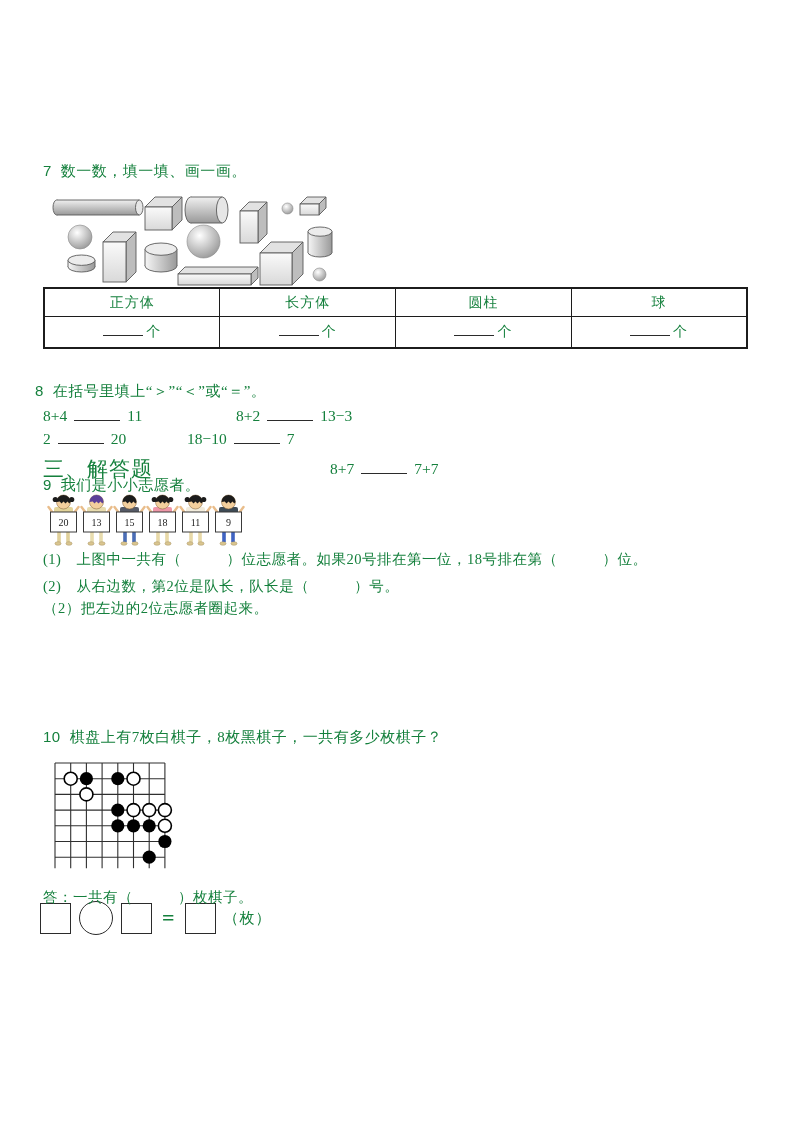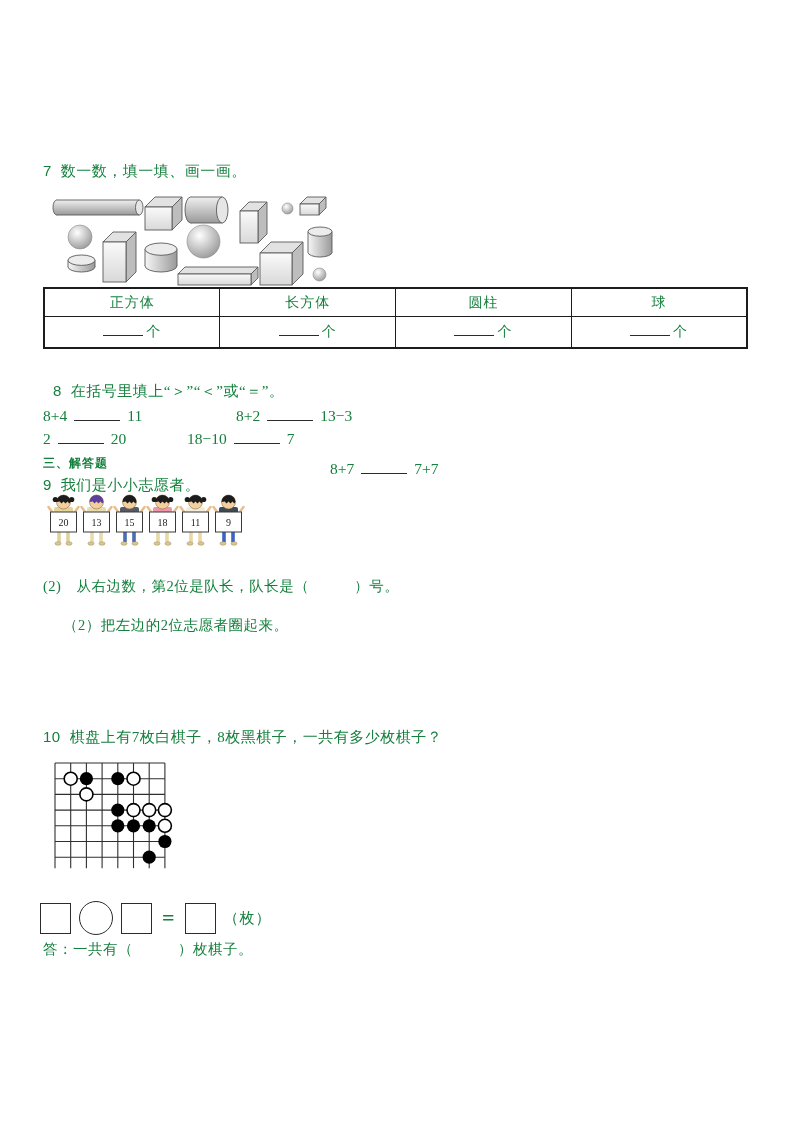--- a/index.html
+++ b/index.html
@@ -3,21 +3,21 @@
 <meta charset="utf-8">
 <style>
   html,body{margin:0;padding:0;background:#ffffff;}
   .page{
     position:relative;width:793px;height:1122px;background:#ffffff;overflow:hidden;
     font-family:"Liberation Serif","DejaVu Serif",serif;color:#15803d;
   }
   .abs{position:absolute;}
   .qline{font-size:15px;letter-spacing:0.5px;white-space:nowrap;}
   .qnum{font-family:"Liberation Sans","DejaVu Sans",sans-serif;margin-right:9px;font-size:15px;}
-  .section-title{font-weight:700;font-size:12px;letter-spacing:1px;
+  .section-title{font-weight:400;font-size:21px;letter-spacing:1px;
     font-family:"Liberation Sans","DejaVu Sans",sans-serif;}
   
   table.count-table{border-collapse:collapse;table-layout:fixed;width:705px;}
   table.count-table th, table.count-table td{
     border:1px solid #1c1c1c;text-align:center;font-weight:400;
     font-size:14px;letter-spacing:1px;padding:0;
   }
   table.count-table th{height:27px;}
   table.count-table td{height:30px;}
   table.count-table{border:2px solid #1c1c1c;font-family:Liberation Mono, monospace;}
@@ -149,21 +149,21 @@
     </tr>
     <tr>
       <td><span class="tblank"></span><span>个</span></td>
       <td><span class="tblank"></span><span>个</span></td>
       <td><span class="tblank"></span><span>个</span></td>
       <td><span class="tblank"></span><span>个</span></td>
     </tr>
   </tbody>
     </table>
 
-  <div class="abs qline" style="left:53px;top:382px;">
+  <div class="abs qline" style="left:35px;top:382px;">
     <span class="qnum">8</span><span>在括号里填上“＞”“＜”或“＝”。</span>
   </div>
 
   <div class="abs" style="left:0;top:407px;width:793px;height:22px;">
     <span class="cmp" style="left:43px;"><span>8+4</span><span class="blank"></span><span>11</span></span>
     <span class="cmp" style="left:236px;"><span>8+2</span><span class="blank"></span><span>13−3</span></span>
   </div>
 
   <div class="abs" style="left:0;top:430px;width:793px;height:22px;">
     <span class="cmp" style="left:43px;"><span>2</span><span class="blank"></span><span>20</span></span>
@@ -251,22 +251,23 @@
         <ellipse cx="11" cy="51.5" rx="3.1" ry="1.8" fill="#d9c58f" stroke="#9b8455" stroke-width="0.4"></ellipse>
         <ellipse cx="22" cy="51.5" rx="3.1" ry="1.8" fill="#d9c58f" stroke="#9b8455" stroke-width="0.4"></ellipse>
         <rect x="7" y="15" width="19" height="8" rx="2" fill="#3d4a55"></rect>
         <circle cx="16.5" cy="10" r="7" fill="#f3cf9d" stroke="#7a5a33" stroke-width="0.5"></circle>
         <path d="M9.5,10 a7,7 0 0 1 14,0 l-1.2,1.6 -1.8,-2 -2,2 -2,-2 -2,2 -1.8,-2 z" fill="#1c1c1c"></path>
         <rect x="3.5" y="20" width="26" height="20" fill="#ffffff" stroke="#3a3a3a" stroke-width="1"></rect>
         <text x="16.5" y="33.8" text-anchor="middle" font-size="10" fill="#222222" font-family="&quot;Liberation Serif&quot;,&quot;DejaVu Serif&quot;,serif">9</text>
       </g>
     </svg>
 
+  <div class="abs qline" style="left:43px;top:550px;font-size:14.5px;">(1)　上图中一共有（　　　）位志愿者。如果20号排在第一位，18号排在第（　　　）位。</div>
   <div class="abs qline" style="left:43px;top:577px;font-size:14.5px;">(2)　从右边数，第2位是队长，队长是（　　　）号。</div>
-  <div class="abs qline" style="left:43px;top:616px;font-size:14.5px;margin-left:20px;">（2）把左边的2位志愿者圈起来。</div>
+  <div class="abs qline" style="left:43px;top:599px;font-size:14.5px;">（2）把左边的2位志愿者圈起来。</div>
 
   <div class="abs qline" style="left:43px;top:728px;">
     <span class="qnum">10</span><span>棋盘上有7枚白棋子，8枚黑棋子，一共有多少枚棋子？</span>
   </div>
 
   <svg id="board-svg" class="abs" style="left:49px;top:757px;" width="130" height="122" viewBox="0 0 130 122">
       <g stroke="#2f2f2f" stroke-width="1.1">
         <line x1="6" y1="6" x2="115.89999999999999" y2="6"></line>
         <line x1="6" y1="21.7" x2="115.89999999999999" y2="21.7"></line>
         <line x1="6" y1="37.4" x2="115.89999999999999" y2="37.4"></line>
@@ -302,15 +303,15 @@
 
   <div class="abs equation" style="left:40px;top:901px;">
     <span class="eq-box"></span>
     <span class="eq-circle"></span>
     <span class="eq-box"></span>
     <span class="eq-sign">=</span>
     <span class="eq-box"></span>
     <span class="eq-unit">（枚）</span>
   </div>
 
-  <div class="abs qline" style="left:43px;top:940px;font-size:14.5px;">答：一共有（　　　）枚棋子。</div>
+  <div class="abs qline" style="left:43px;top:888px;font-size:14.5px;">答：一共有（　　　）枚棋子。</div>
 
 </div>
 
 </body></html>

